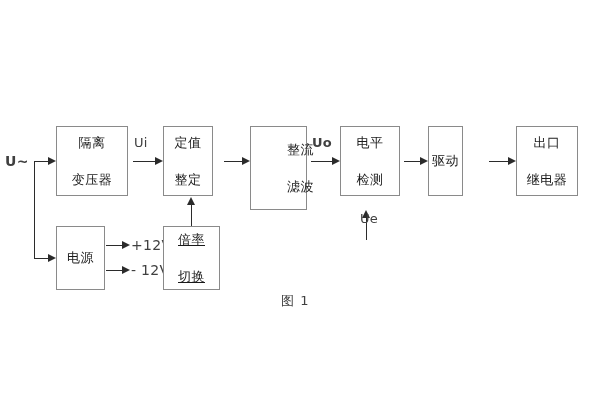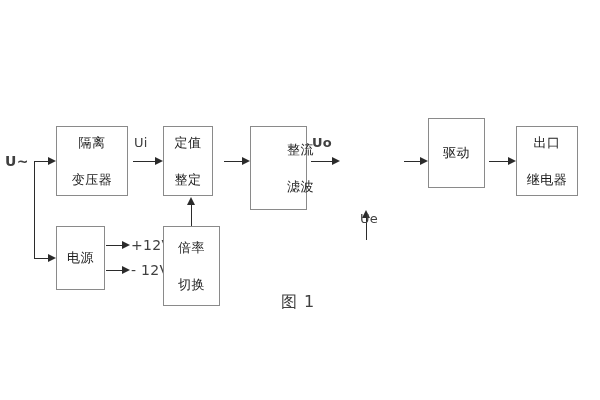--- a/index.html
+++ b/index.html
@@ -41,21 +41,21 @@
   .lbl {
     position: absolute;
     color: #404040;
     font-size: 13px;
     white-space: nowrap;
     line-height: 1;
   }
   .lbl.big { font-size: 14px; font-weight: bold; letter-spacing: 0.5px; }
   .lbl.sig { font-size: 13px; letter-spacing: 0.3px; }
   .lbl.rail { font-size: 14px; letter-spacing: 0.3px; }
-  .lbl.cap { font-size: 16px; letter-spacing: 1px; }
+  .lbl.cap { font-size: 13px; letter-spacing: 1px; }
 
   
   .hline {
     position: absolute;
     height: 0;
     border-top: 1.5px solid #2b2b2b;
   }
   .vline {
     position: absolute;
     width: 0;
@@ -110,25 +110,29 @@
 
   <div class="block" style="left:250px; top:126px; width:57px; height:84px;padding-left:44px;">
     <span class="ln">整流</span>
     <span class="ln">滤波</span>
   </div>
 
   <div class="lbl sig" style="left:312px; top:136px;font-weight:bold;">Uo</div>
   <div class="hline" style="left:311px; top:161px; width:21px;"></div>
   <div class="ahead-r" style="left:332px; top:156.5px;"></div>
 
+  <div class="block" style="left:340px; top:126px; width:60px; height:70px;">
+    <span class="ln">电平</span>
+    <span class="ln">检测</span>
+  </div>
 
   <div class="hline" style="left:404px; top:161px; width:16px;"></div>
   <div class="ahead-r" style="left:420px; top:156.5px;"></div>
 
-  <div class="block single" style="left:428px; top:118px; width:57px; height:70px;">
+  <div class="block single" style="left:428px; top:126px; width:35px; height:70px;">
     <span class="ln">驱动</span>
   </div>
 
   <div class="hline" style="left:489px; top:161px; width:19px;"></div>
   <div class="ahead-r" style="left:508px; top:156.5px;"></div>
 
   <div class="block single" style="left:56px; top:226px; width:49px; height:64px;">
     <span class="ln">电源</span>
   </div>
 
@@ -138,21 +142,21 @@
   </div>
 
   <div class="hline" style="left:106px; top:245px; width:16px;"></div>
   <div class="ahead-r" style="left:122px; top:240.5px;"></div>
   <div class="lbl rail" style="left:131px; top:238px;">+12V</div>
 
   <div class="hline" style="left:106px; top:270px; width:16px;"></div>
   <div class="ahead-r" style="left:122px; top:265.5px;"></div>
   <div class="lbl rail" style="left:131px; top:263px;">- 12V</div>
 
-  <div class="block" style="left:163px; top:226px; width:57px; height:80px;">
+  <div class="block" style="left:163px; top:226px; width:57px; height:64px;text-decoration:underline;">
     <span class="ln">倍率</span>
     <span class="ln">切换</span>
   </div>
 
   <div class="vline" style="left:191px; top:205px; height:21px;"></div>
   <div class="ahead-u" style="left:186.5px; top:197px;"></div>
 
 
   <div class="vline" style="left:366px; top:218px; height:22px;"></div>
   <div class="ahead-u" style="left:361.5px; top:210px;"></div>

